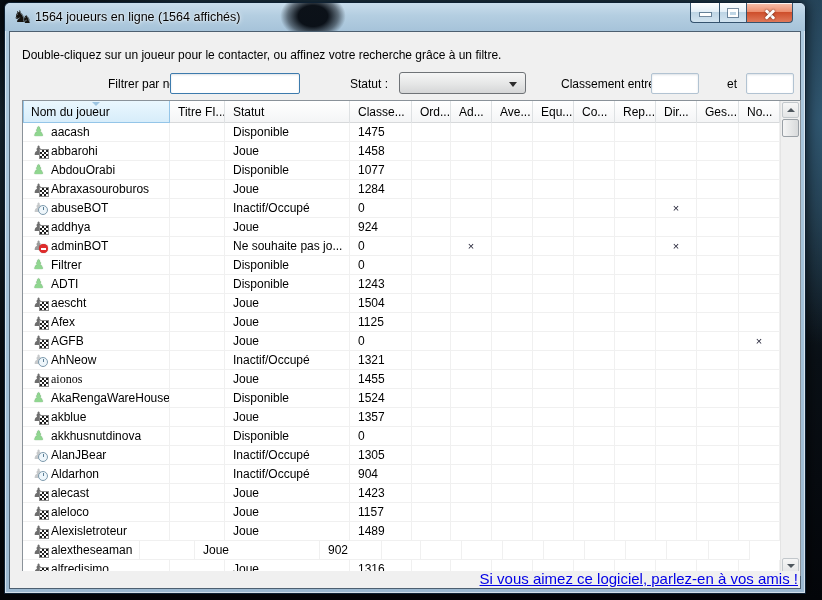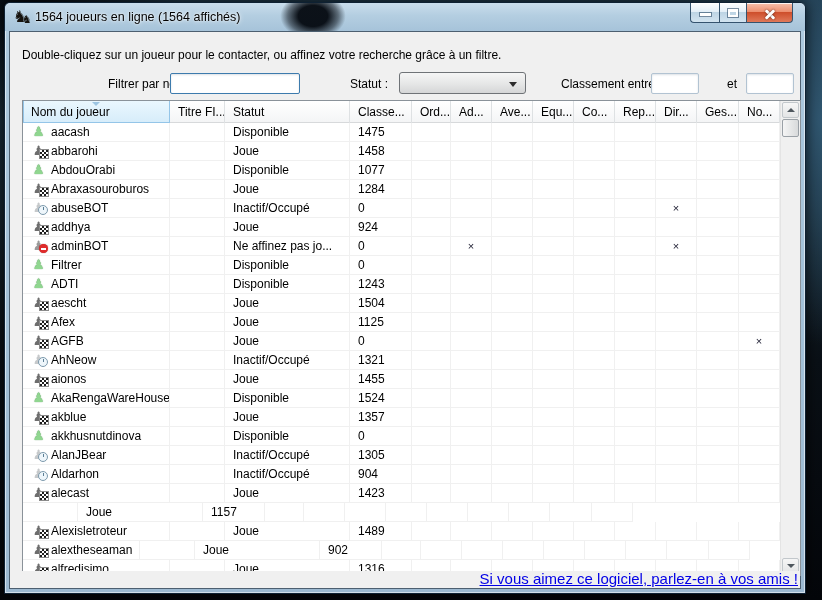--- a/index.html
+++ b/index.html
@@ -264,21 +264,21 @@
               <div class="cell cmark" style="width: 41px;"></div>
               <div class="cell cmark" style="width: 41px;"></div>
               <div class="cell cmark" style="width: 41px;"></div>
               <div class="cell cmark" style="width: 41px;"></div>
               <div class="cell cmark" style="width: 42px;"></div>
               <div class="cell cmark" style="width: 41px;"></div>
             </div>
             <div class="lv-row">
               <div class="cell" style="width: 147px;"><span class="picon pawn-dnd">♟</span><span>adminBOT</span></div>
               <div class="cell" style="width: 55px;"></div>
-              <div class="cell" style="width: 125px;">Ne affinez pas jo...</div>
+              <div class="cell" style="width: 125px;">Ne souhaite pas jo...</div>
               <div class="cell" style="width: 62px;">0</div>
               <div class="cell cmark" style="width: 39px;"></div>
               <div class="cell cmark" style="width: 41px;">×</div>
               <div class="cell cmark" style="width: 41px;"></div>
               <div class="cell cmark" style="width: 41px;"></div>
               <div class="cell cmark" style="width: 41px;"></div>
               <div class="cell cmark" style="width: 41px;"></div>
               <div class="cell cmark" style="width: 41px;">×</div>
               <div class="cell cmark" style="width: 42px;"></div>
               <div class="cell cmark" style="width: 41px;"></div>
@@ -367,21 +367,21 @@
               <div class="cell cmark" style="width: 41px;"></div>
               <div class="cell cmark" style="width: 41px;"></div>
               <div class="cell cmark" style="width: 41px;"></div>
               <div class="cell cmark" style="width: 41px;"></div>
               <div class="cell cmark" style="width: 41px;"></div>
               <div class="cell cmark" style="width: 41px;"></div>
               <div class="cell cmark" style="width: 42px;"></div>
               <div class="cell cmark" style="width: 41px;"></div>
             </div>
             <div class="lv-row">
-              <div class="cell" style="width: 147px;"><span class="picon pawn-playing">♟</span><span>aionos</span></div>
+              <div class="cell" style="width: 147px; font-family: Liberation Serif, serif;"><span class="picon pawn-playing">♟</span><span>aionos</span></div>
               <div class="cell" style="width: 55px;"></div>
               <div class="cell" style="width: 125px;">Joue</div>
               <div class="cell" style="width: 62px;">1455</div>
               <div class="cell cmark" style="width: 39px;"></div>
               <div class="cell cmark" style="width: 41px;"></div>
               <div class="cell cmark" style="width: 41px;"></div>
               <div class="cell cmark" style="width: 41px;"></div>
               <div class="cell cmark" style="width: 41px;"></div>
               <div class="cell cmark" style="width: 41px;"></div>
               <div class="cell cmark" style="width: 41px;"></div>
@@ -472,20 +472,21 @@
               <div class="cell cmark" style="width: 41px;"></div>
               <div class="cell cmark" style="width: 41px;"></div>
               <div class="cell cmark" style="width: 41px;"></div>
               <div class="cell cmark" style="width: 41px;"></div>
               <div class="cell cmark" style="width: 41px;"></div>
               <div class="cell cmark" style="width: 41px;"></div>
               <div class="cell cmark" style="width: 42px;"></div>
               <div class="cell cmark" style="width: 41px;"></div>
             </div>
             <div class="lv-row">
+              <div class="cell" style="width: 147px;"><span class="picon pawn-playing">♟</span><span>aleloco</span></div>
               <div class="cell" style="width: 55px;"></div>
               <div class="cell" style="width: 125px;">Joue</div>
               <div class="cell" style="width: 62px;">1157</div>
               <div class="cell cmark" style="width: 39px;"></div>
               <div class="cell cmark" style="width: 41px;"></div>
               <div class="cell cmark" style="width: 41px;"></div>
               <div class="cell cmark" style="width: 41px;"></div>
               <div class="cell cmark" style="width: 41px;"></div>
               <div class="cell cmark" style="width: 41px;"></div>
               <div class="cell cmark" style="width: 41px;"></div>

